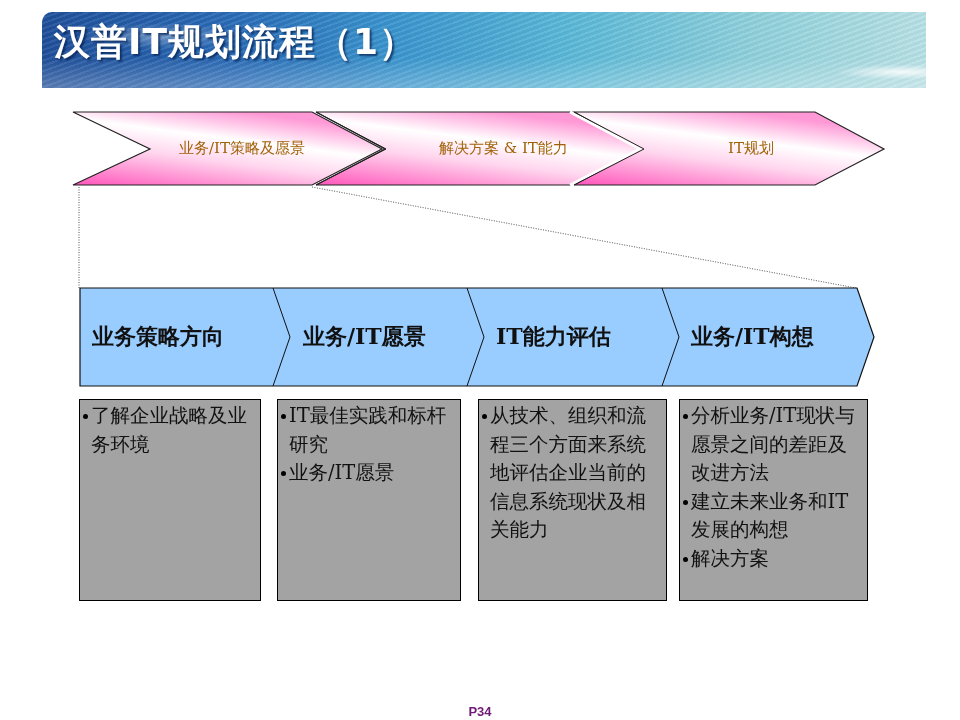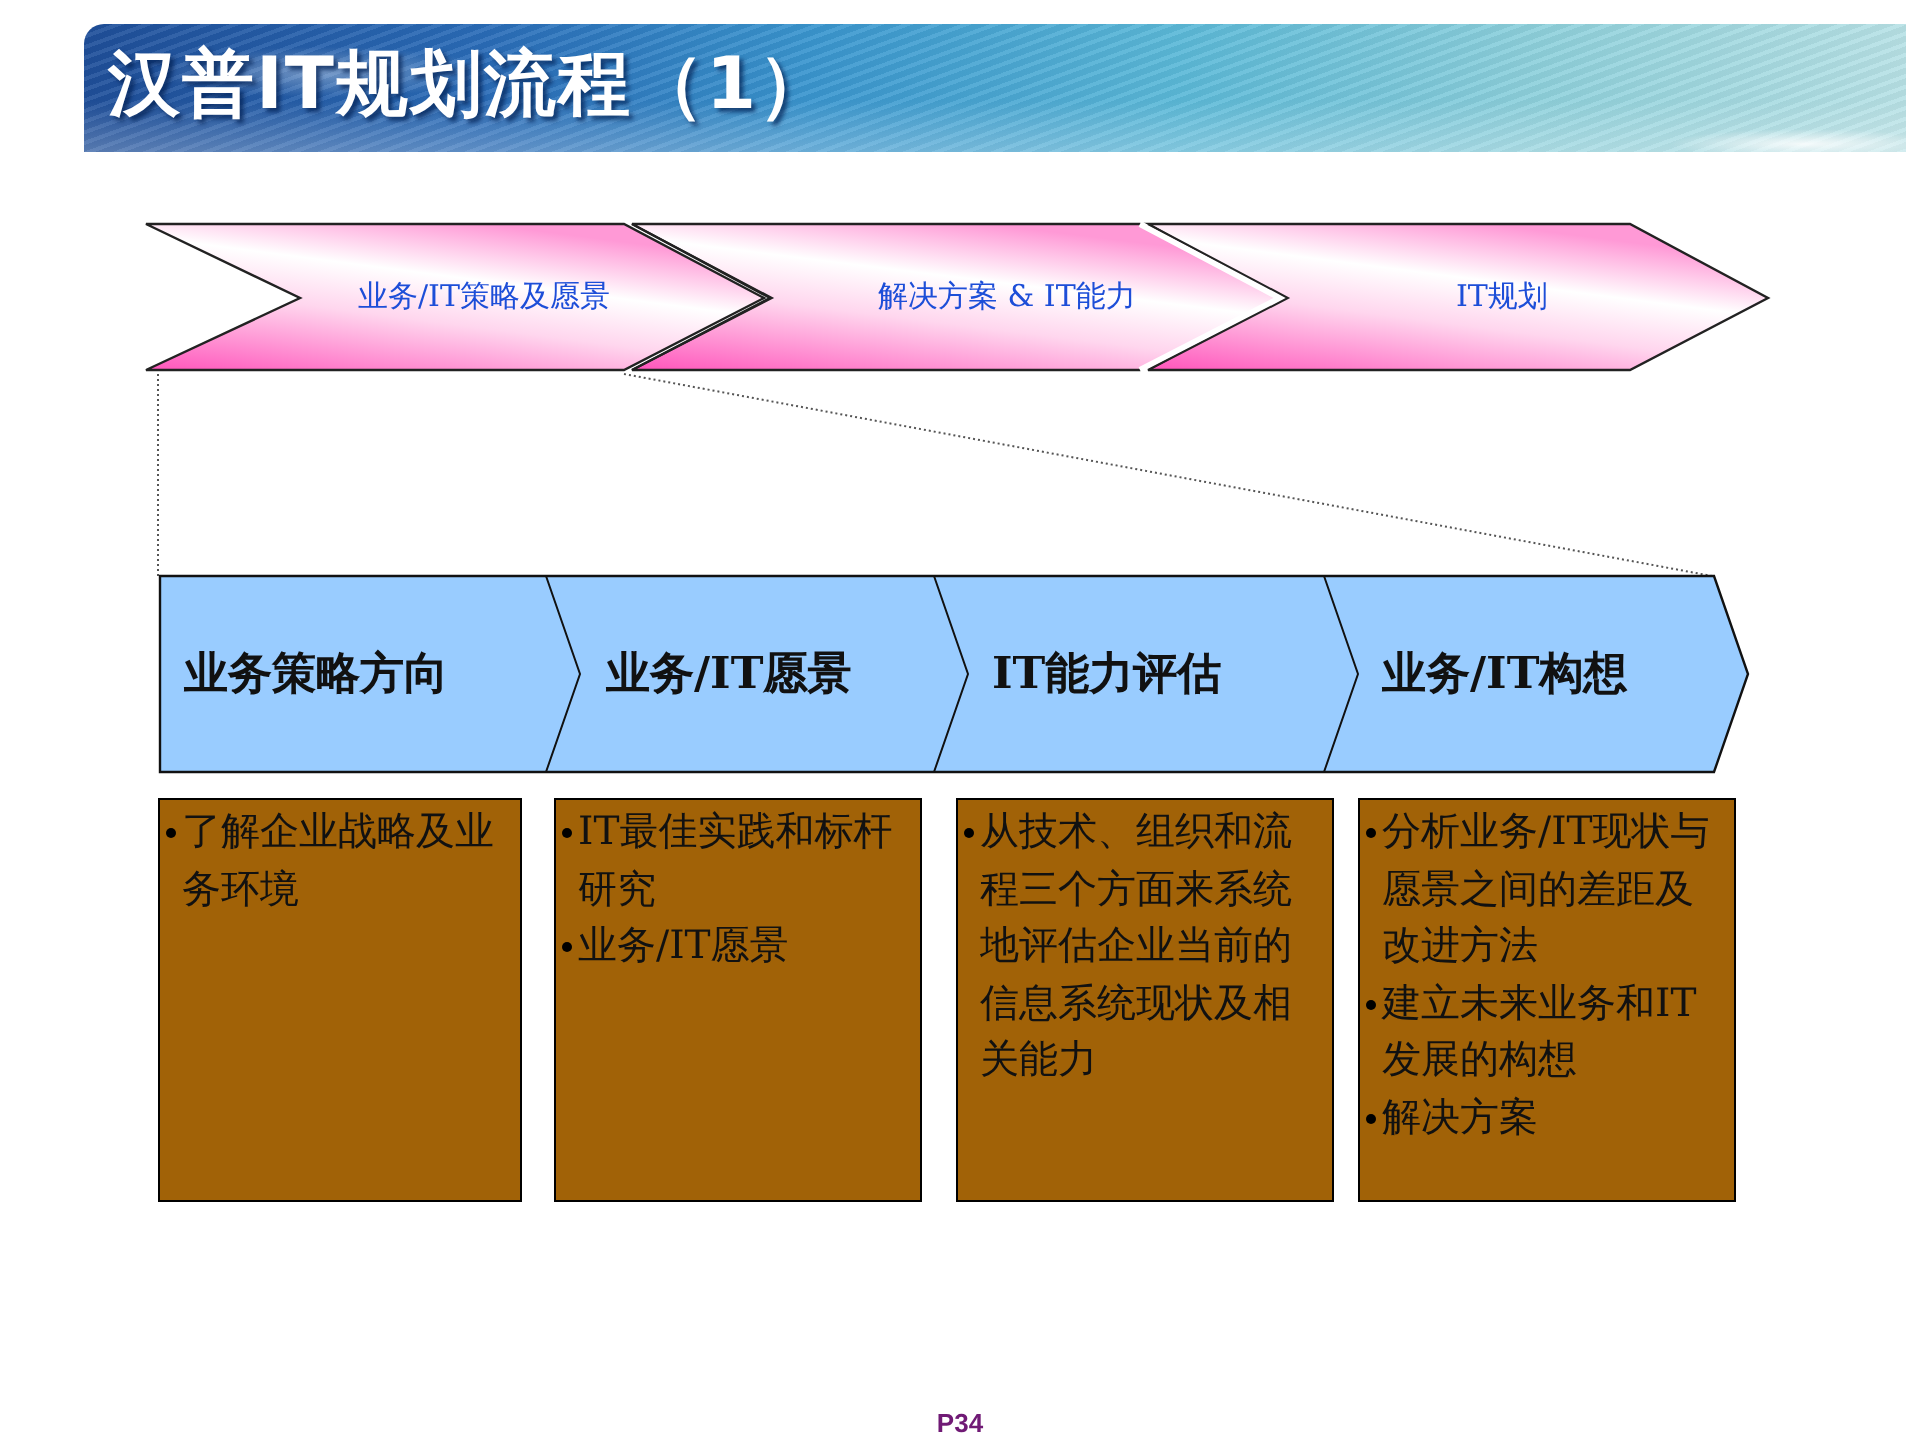--- a/index.html
+++ b/index.html
@@ -1,36 +1,36 @@
 <!DOCTYPE html>
 <html><head>
 <meta charset="utf-8">
 <style>
   html, body { margin:0; padding:0; }
   body { width:960px; height:720px; position:relative; background:#ffffff; overflow:hidden;
          font-family: "DejaVu Serif", "Liberation Serif", serif; }
-  .title-banner { position:absolute; left:42px; top:12px; width:884px; height:64px;
+  .title-banner { position:absolute; left:42px; top:12px; width:884px; height:76px;
     border-radius:10px 0 0 0;
     background:
       radial-gradient(ellipse 120px 18px at 120px 24px, rgba(255,255,255,0.35), rgba(255,255,255,0) 70%),
       radial-gradient(ellipse 90px 10px at 860px 60px, rgba(255,255,255,0.85), rgba(255,255,255,0) 75%),
       repeating-linear-gradient(160deg, rgba(255,255,255,0.08) 0 2px, rgba(0,0,0,0.04) 2px 5px),
       linear-gradient(90deg, #1f4f9a 0%, #2a6cb8 22%, #3a96cf 40%, #5bb9d8 60%, #8fd1dc 80%, #b8e2e6 100%);
-    overflow:hidden;padding-left:27px; }
+    overflow:hidden; }
   .title-banner::after { content:""; position:absolute; right:0; bottom:0; width:100%; height:100%;
     background: linear-gradient(180deg, rgba(255,255,255,0) 60%, rgba(255,255,255,0.25) 100%); }
   .title-text { position:absolute; left:12px; top:6px; font-family:"DejaVu Sans","Liberation Sans",sans-serif;
     font-weight:bold; font-size:36px; color:#ffffff; letter-spacing:1px; z-index:2;
     text-shadow: 2px 2px 2px rgba(0,30,80,0.7); white-space:nowrap; }
   svg.diagram { position:absolute; left:0; top:0; }
-  .chev-label { position:absolute; font-size:15px; color:#1d4ed8; white-space:nowrap;
+  .chev-label { position:absolute; font-size:15px; color:#a16207; white-space:nowrap;
     font-family:"DejaVu Serif","Liberation Serif",serif; }
   .phase-label { position:absolute; font-size:22px; font-weight:bold; color:#111;
     white-space:nowrap; font-family:"DejaVu Serif","Liberation Serif",serif; }
-  .box { position:absolute; top:399px; height:202px; background:#a16207; border:1px solid #000;
+  .box { position:absolute; top:399px; height:202px; background:#a3a3a3; border:1px solid #000;
     box-sizing:border-box; padding:2px 2px 0 2px; font-size:19.5px; line-height:28.6px; color:#111; }
   .box ul { list-style:none; margin:0; padding:0; }
   .box li { position:relative; padding-left:9px; }
   .box li::before { content:""; position:absolute; left:1px; top:12px; width:5px; height:5px;
     border-radius:50%; background:#000; }
   .page-num { position:absolute; left:0; width:960px; top:704px; text-align:center;
     font-family:"Liberation Sans","DejaVu Sans",sans-serif; font-size:13px; font-weight:bold; color:#701a75; }
 </style>
 </head>
 <body>

